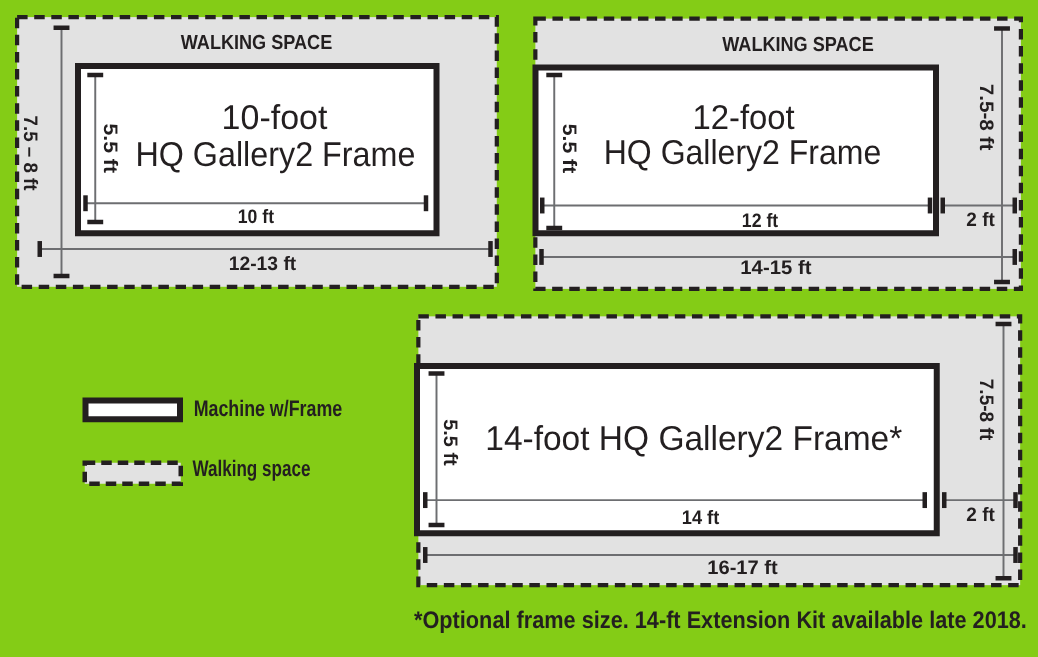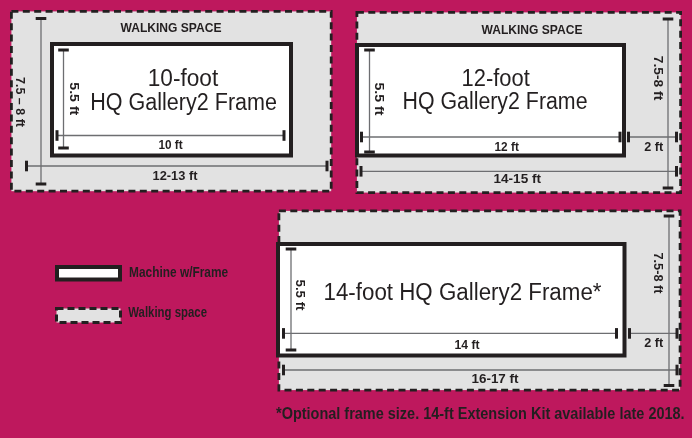--- a/index.html
+++ b/index.html
@@ -1,16 +1,16 @@
 <!DOCTYPE html>
 <html><head>
 <meta charset="utf-8">
 <style>
   html,body{margin:0;padding:0;background:#ffffff;}
-  #page{position:relative;width:692px;height:438px;background:#be185d;overflow:hidden;}
+  #page{position:relative;width:692px;height:438px;background:#84cc16;overflow:hidden;}
   svg{display:block;}
   text{font-family:"Liberation Sans",sans-serif;fill:#231f20;}
   .big{font-size:23px;font-weight:400;}
   .lab{font-size:13px;font-weight:700;}
   .ws{font-size:13.5px;font-weight:700;}
   .leg{font-size:15px;font-weight:700;}
   .note{font-size:16px;font-weight:700;}
 </style>
 </head>
 <body>

